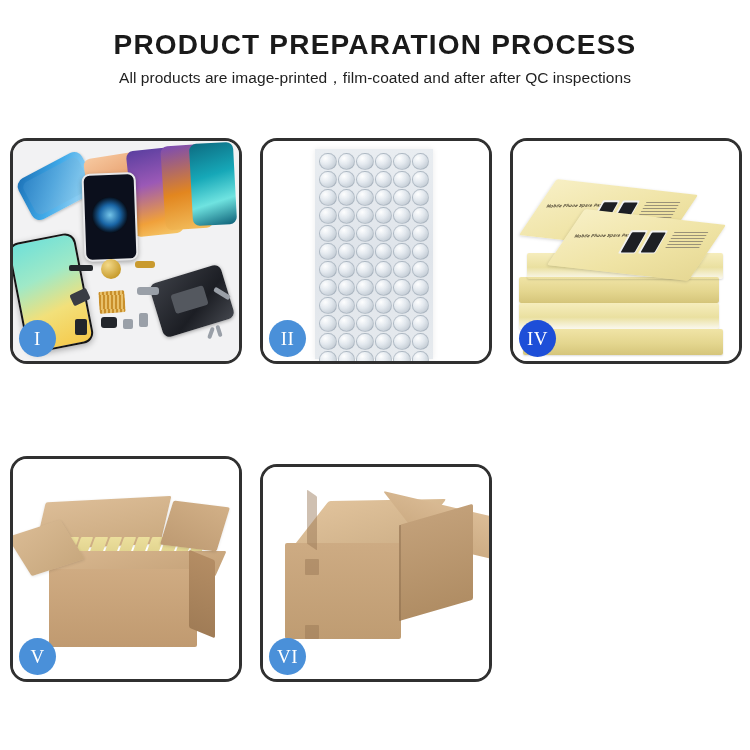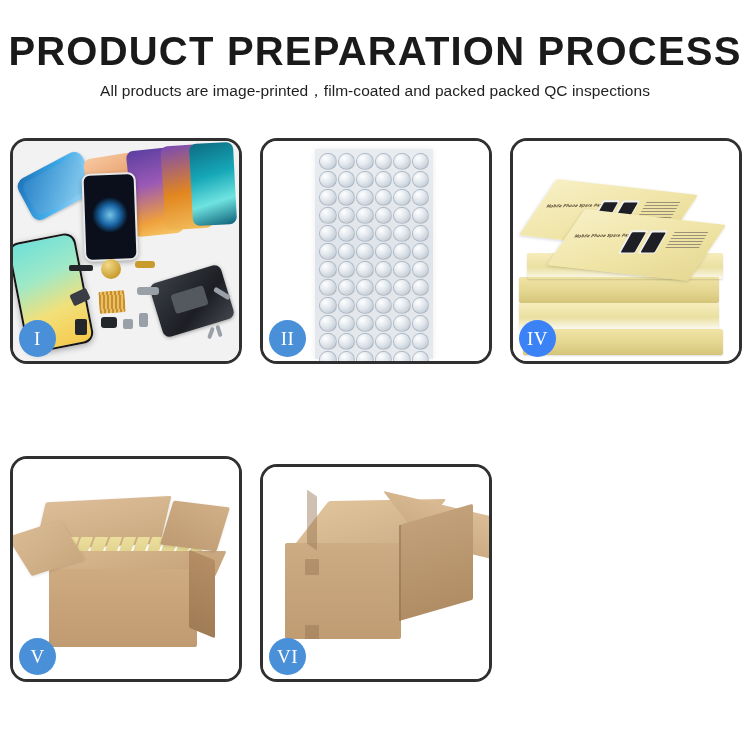--- a/index.html
+++ b/index.html
@@ -7,21 +7,21 @@
     width:750px;height:750px;
     background:#ffffff;
     font-family:"Liberation Sans","DejaVu Sans",sans-serif;
     overflow:hidden;
   }
   .page{position:relative;width:750px;height:750px;}
 
   
   .header{text-align:center;padding-top:30px;}
   .title{
-    font-size:40px;
+    font-size:28px;
     font-weight:700;
     letter-spacing:1.2px;
     color:#1a1a1a;
     line-height:1.05;
     white-space:nowrap;
   }
   .subtitle{
     margin-top:9px;
     font-size:15.5px;
     font-weight:400;
@@ -210,21 +210,21 @@
   .s-seam{position:absolute;background:rgba(120,92,64,.35);}
   .s-tape{position:absolute;background:rgba(148,116,82,.45);border-radius:1px;}
 </style>
 </head>
 <body>
 
 <div class="page">
 
   <div class="header">
     <div class="title" style="color: rgb(26, 26, 26);">PRODUCT PREPARATION PROCESS</div>
-    <div class="subtitle">All products are image-printed，film-coated and packed packed QC inspections</div>
+    <div class="subtitle">All products are image-printed，film-coated and after after QC inspections</div>
   </div>
 
   <div class="grid">
 
     <div class="panel" style="border-color: rgb(48, 48, 48);">
       <div class="panel-inner p1">
         <div class="ph ph-a"></div>
         <div class="ph ph-b"></div>
         <div class="ph ph-c"></div>
         <div class="ph ph-d"></div>
@@ -357,21 +357,21 @@
             <div class="slabel" style="left:8px;top:20px;transform:rotate(-7deg);">Mobile Phone Spare Parts</div>
             <div class="sthumb" style="left:62px;top:14px;width:17px;height:23px;transform:rotate(-6deg);">
                 <i></i>
               </div>
             <div class="sthumb" style="left:82px;top:12px;width:17px;height:23px;transform:rotate(-6deg);">
                 <i></i>
               </div>
             <div class="slines" style="left:106px;top:10px;transform:rotate(-6deg);"></div>
           </div>
         </div>
-        <div class="badge" style="background: #3b82f6; color: rgb(255, 255, 255);">IV</div>
+        <div class="badge" style="background: #1d4ed8; color: rgb(255, 255, 255);">IV</div>
       </div>
     </div>
 
     <div class="panel" style="border-color: rgb(48, 48, 48);">
       <div class="panel-inner p5">
         <div class="flapB"></div>
         <div class="c-fill">
           <span></span>
             <span></span>
             <span></span>

